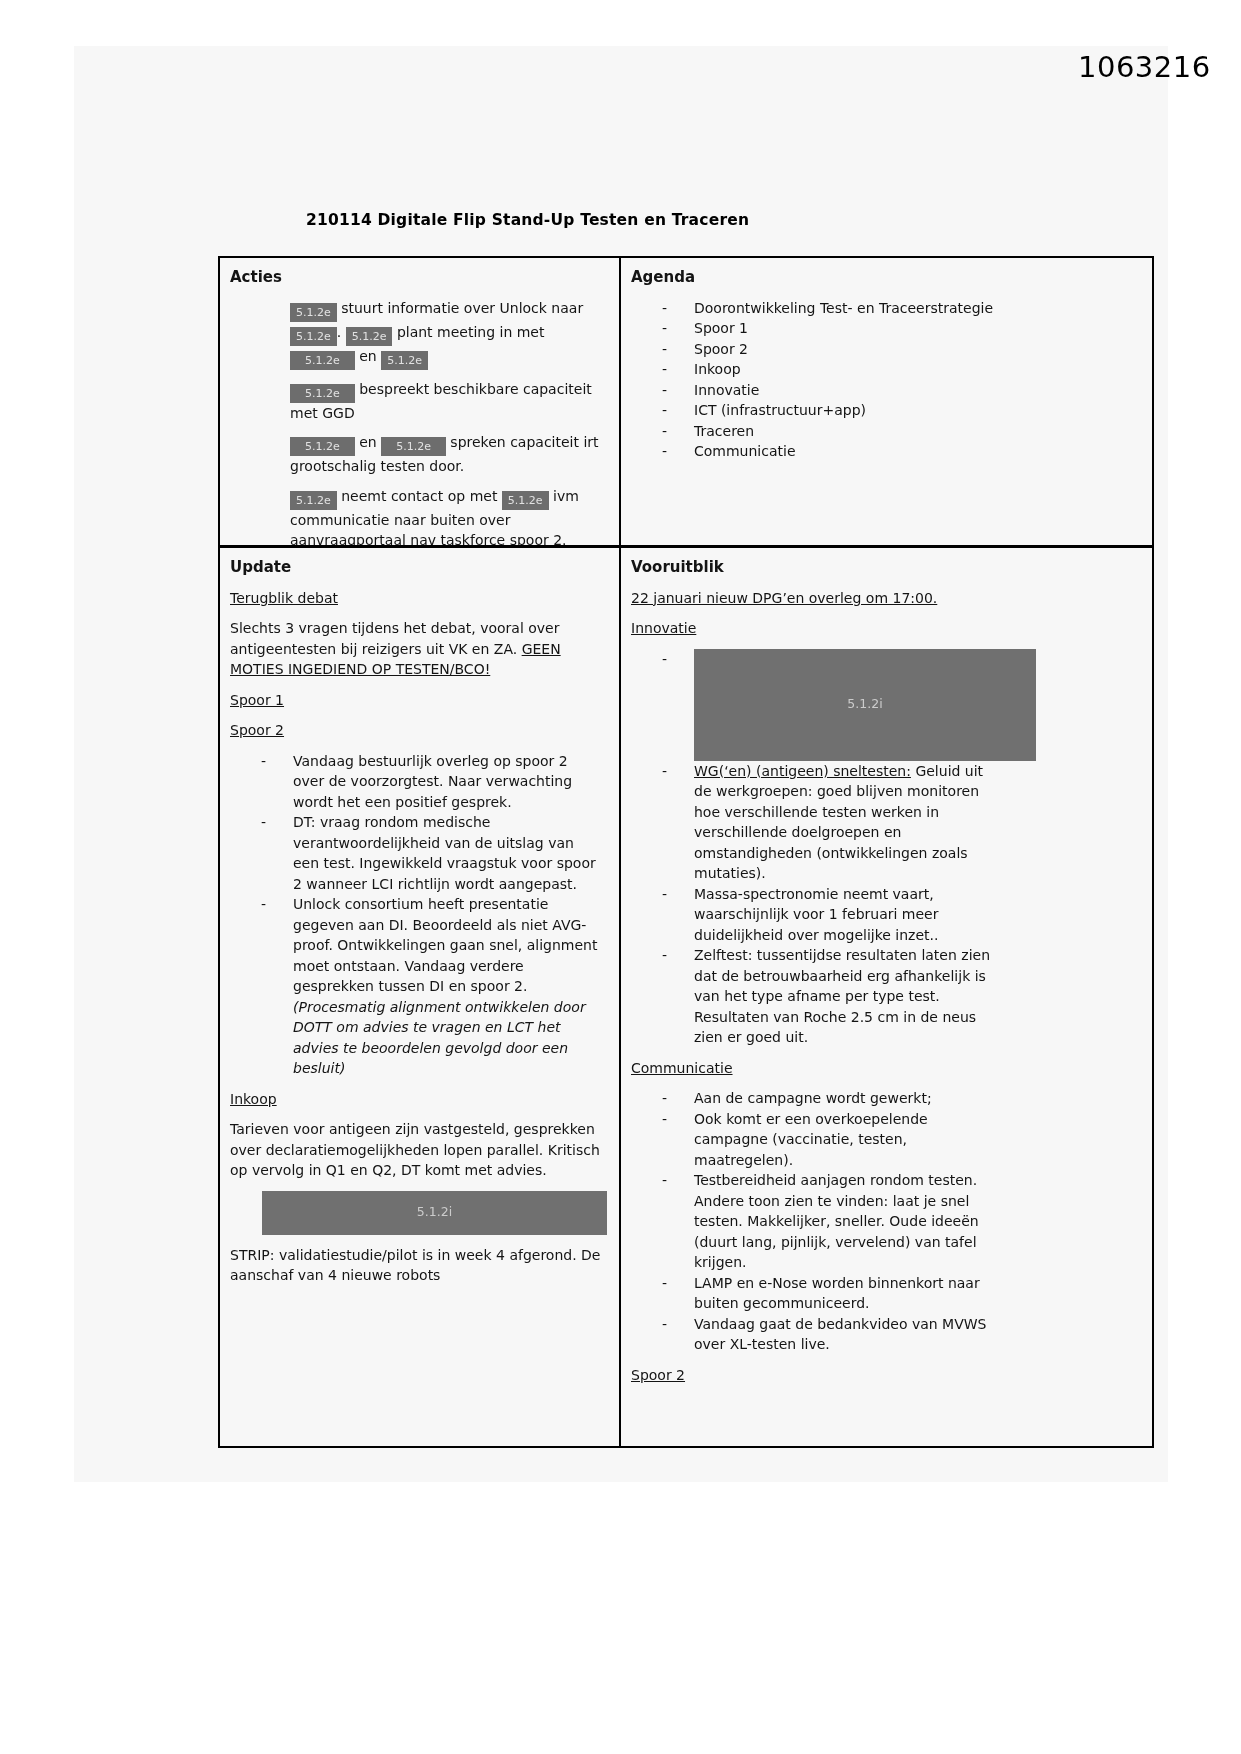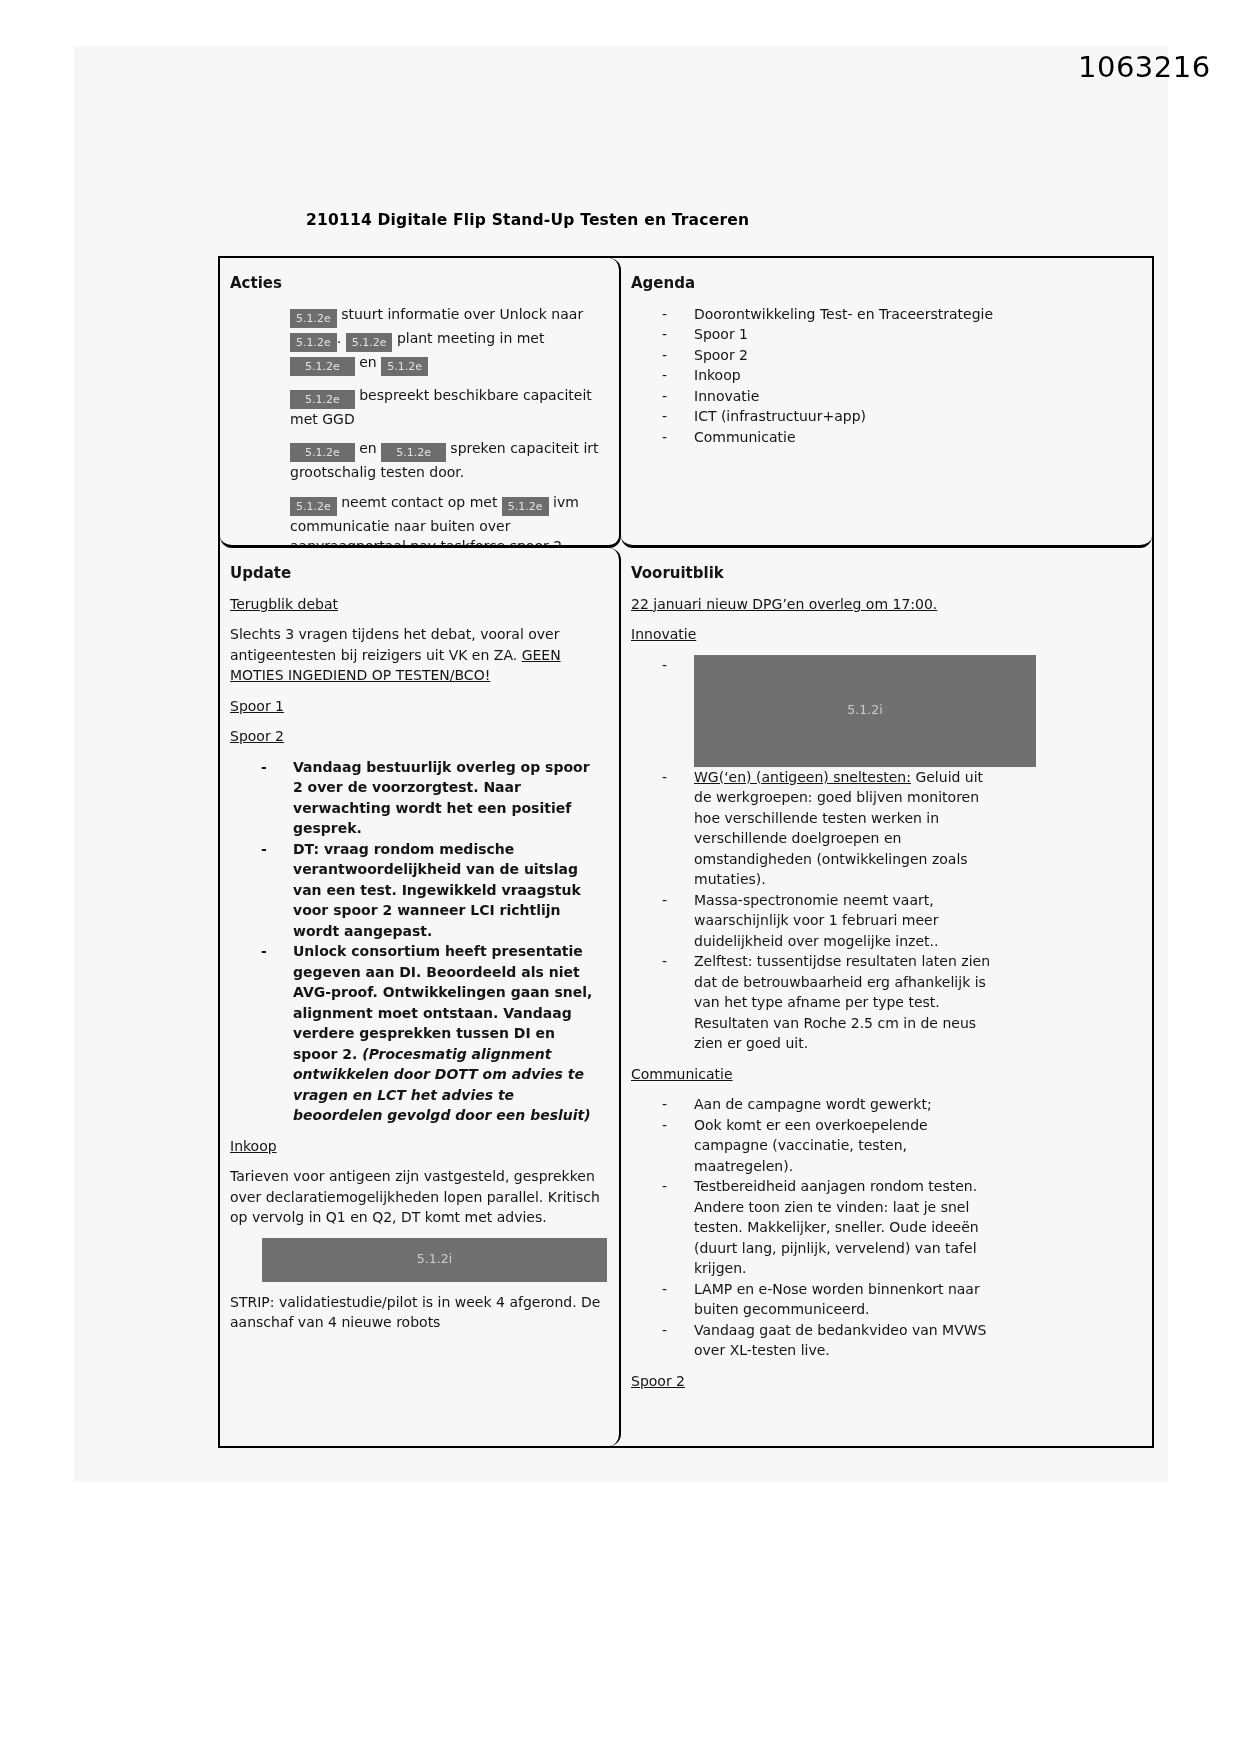--- a/index.html
+++ b/index.html
@@ -20,33 +20,33 @@
     position:absolute; left:306px; top:211px; font-size:15.5px; font-weight:bold;
     letter-spacing:0.2px; color:#000;
   }
   .doc-table {
     position:absolute; left:218px; top:256px; width:936px;
     border:2px solid #000; background:transparent;
     display:grid; grid-template-columns:401px 1fr; grid-template-rows:290px 898px;
     box-sizing:border-box;
   }
   .cell {
-    padding:15px 10px 0 10px; font-size:14px; line-height:20.5px;
-    overflow:hidden; box-sizing:border-box;border-radius:12px;
+    padding:9px 10px 0 10px; font-size:14px; line-height:20.5px;
+    overflow:hidden; box-sizing:border-box;
   }
   .cell.c1 { border-right:2px solid #000; }
   .cell.r1 { border-bottom:3px solid #000; }
   .cell-h { font-weight:bold; font-size:15px; margin:0 0 10px 0; }
   .subhead { text-decoration:underline; margin:0 0 10px 0; }
   .para { margin:0 0 10px 0; }
   .indent-para { margin:0 16px 9px 60px; width:312px; }
   .blist { margin:0 0 10px 0; }
   .li { position:relative; padding-left:63px; margin:0; }
   .li::before { content:"-"; position:absolute; left:31px; top:0; }
-  .left-li { width:373px; box-sizing:border-box;font-weight:bold; }
+  .left-li { width:373px; box-sizing:border-box; }
   .right-li { width:373px; box-sizing:border-box; }
   .right-col .li { max-width:368px; }
   .u { text-decoration:underline; }
   .i { font-style:italic; }
   .redact-inline {
     display:inline-block; background:#6d6d6d; color:#e2e2e2;
     font-size:11px; line-height:15px; padding:2px 6px; vertical-align:-3px;
     white-space:nowrap;
   }
   .redact-inline.w { padding:2px 15px; }
@@ -94,20 +94,23 @@
           <span class="wrap-310">Spoor 2</span>
         </div>
       <div class="li">
           <span class="wrap-310">Inkoop</span>
         </div>
       <div class="li">
           <span class="wrap-310">Innovatie</span>
         </div>
       <div class="li">
           <span class="wrap-310">ICT (infrastructuur+app)</span>
+        </div>
+      <div class="li">
+          <span class="wrap-310">Traceren</span>
         </div>
       <div class="li">
           <span class="wrap-310">Communicatie</span>
         </div>
     </div>
   </div>
 
   <div class="cell c1">
     <div class="cell-h">Update</div>
 

